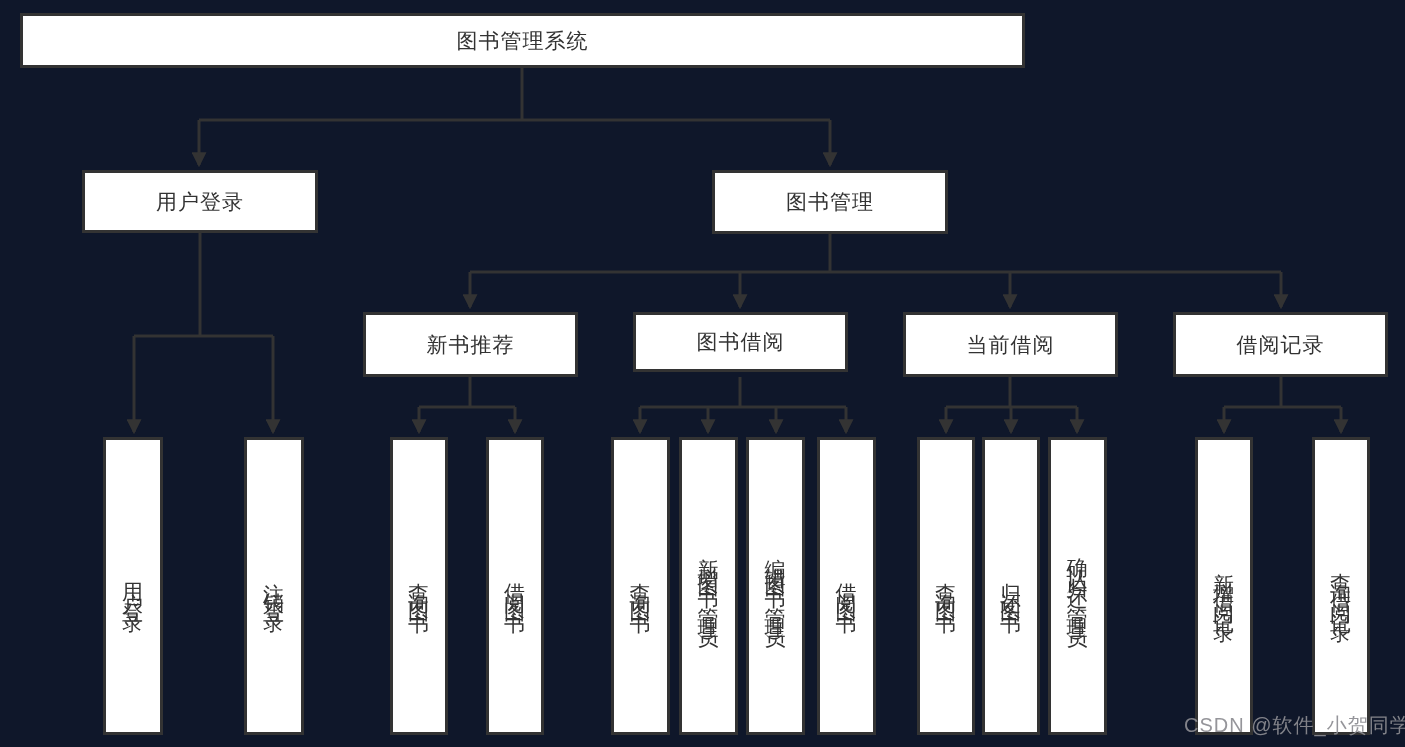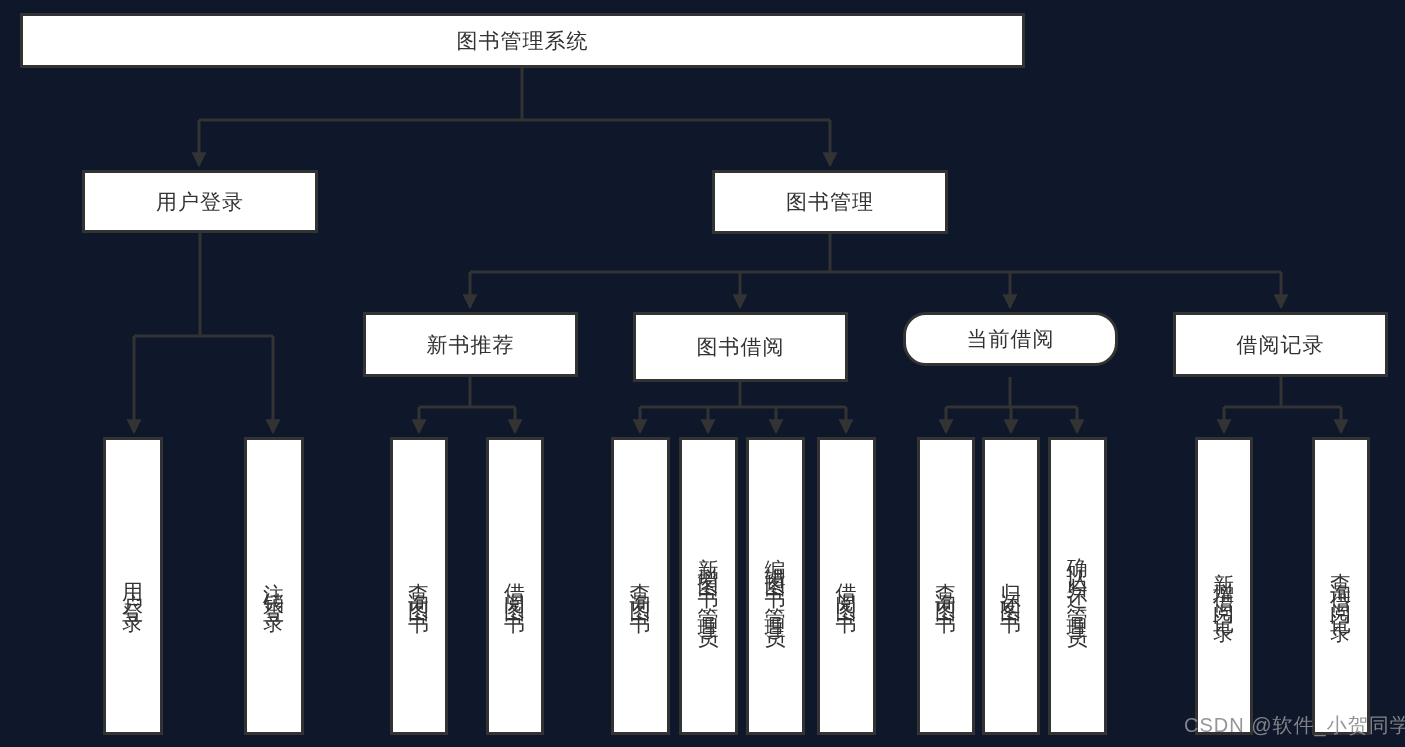--- a/index.html
+++ b/index.html
@@ -51,22 +51,22 @@
     text-orientation: mixed;
     letter-spacing: 10px;
     white-space: normal;
     line-height: 1;
   }
   
   #b-root     { left: 20px;   top: 13px;  width: 1005px; height: 55px; }
   #b-login    { left: 82px;   top: 170px; width: 236px;  height: 63px; }
   #b-mgmt     { left: 712px;  top: 170px; width: 236px;  height: 64px; }
   #b-rec      { left: 363px;  top: 312px; width: 215px;  height: 65px; }
-  #b-borrow   { left: 633px;  top: 312px; width: 215px;  height: 70px; }
-  #b-current  { left: 903px;  top: 312px; width: 215px;  height: 54px; border-radius: 23px; }
+  #b-borrow   { left: 633px;  top: 312px; width: 215px;  height: 60px; }
+  #b-current  { left: 903px;  top: 312px; width: 215px;  height: 65px; }
   #b-records  { left: 1173px; top: 312px; width: 215px;  height: 65px; }
   #b-l1  { left: 103px;  top: 437px; width: 60px; height: 298px; }
   #b-l2  { left: 244px;  top: 437px; width: 60px; height: 298px; }
   #b-l3  { left: 390px;  top: 437px; width: 58px; height: 298px; }
   #b-l4  { left: 486px;  top: 437px; width: 58px; height: 298px; }
   #b-l5  { left: 611px;  top: 437px; width: 59px; height: 298px; }
   #b-l6  { left: 679px;  top: 437px; width: 59px; height: 298px; }
   #b-l7  { left: 746px;  top: 437px; width: 59px; height: 298px; }
   #b-l8  { left: 817px;  top: 437px; width: 59px; height: 298px; }
   #b-l9  { left: 917px;  top: 437px; width: 58px; height: 298px; }

